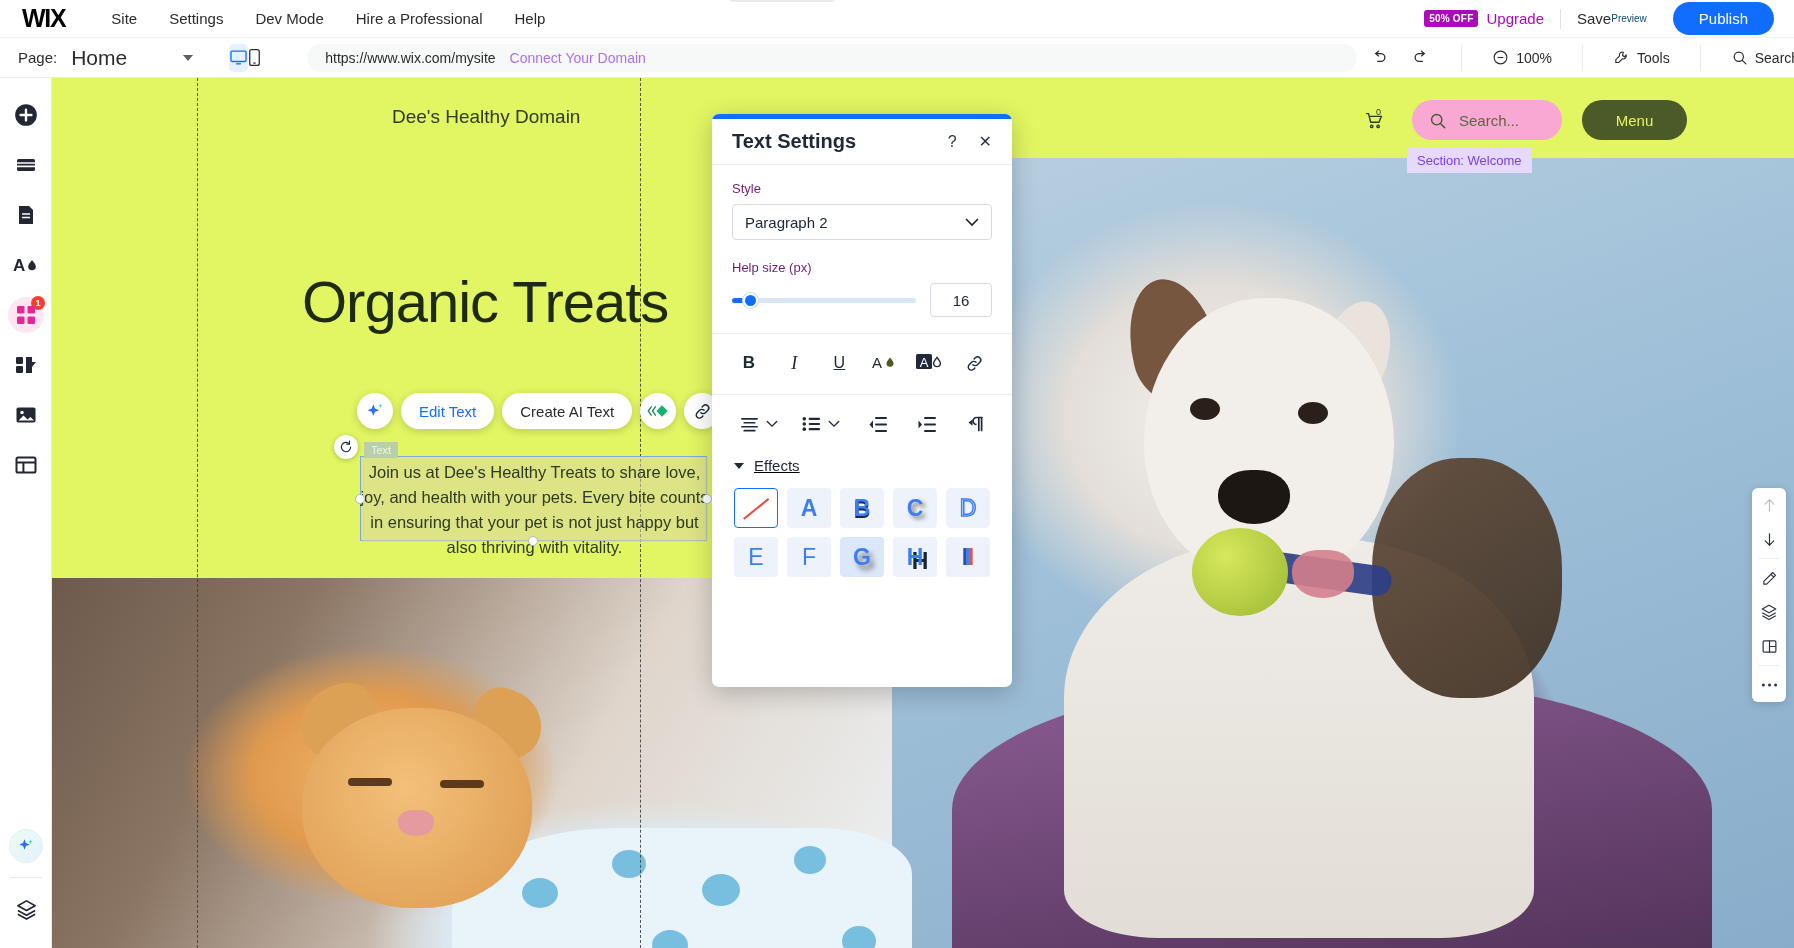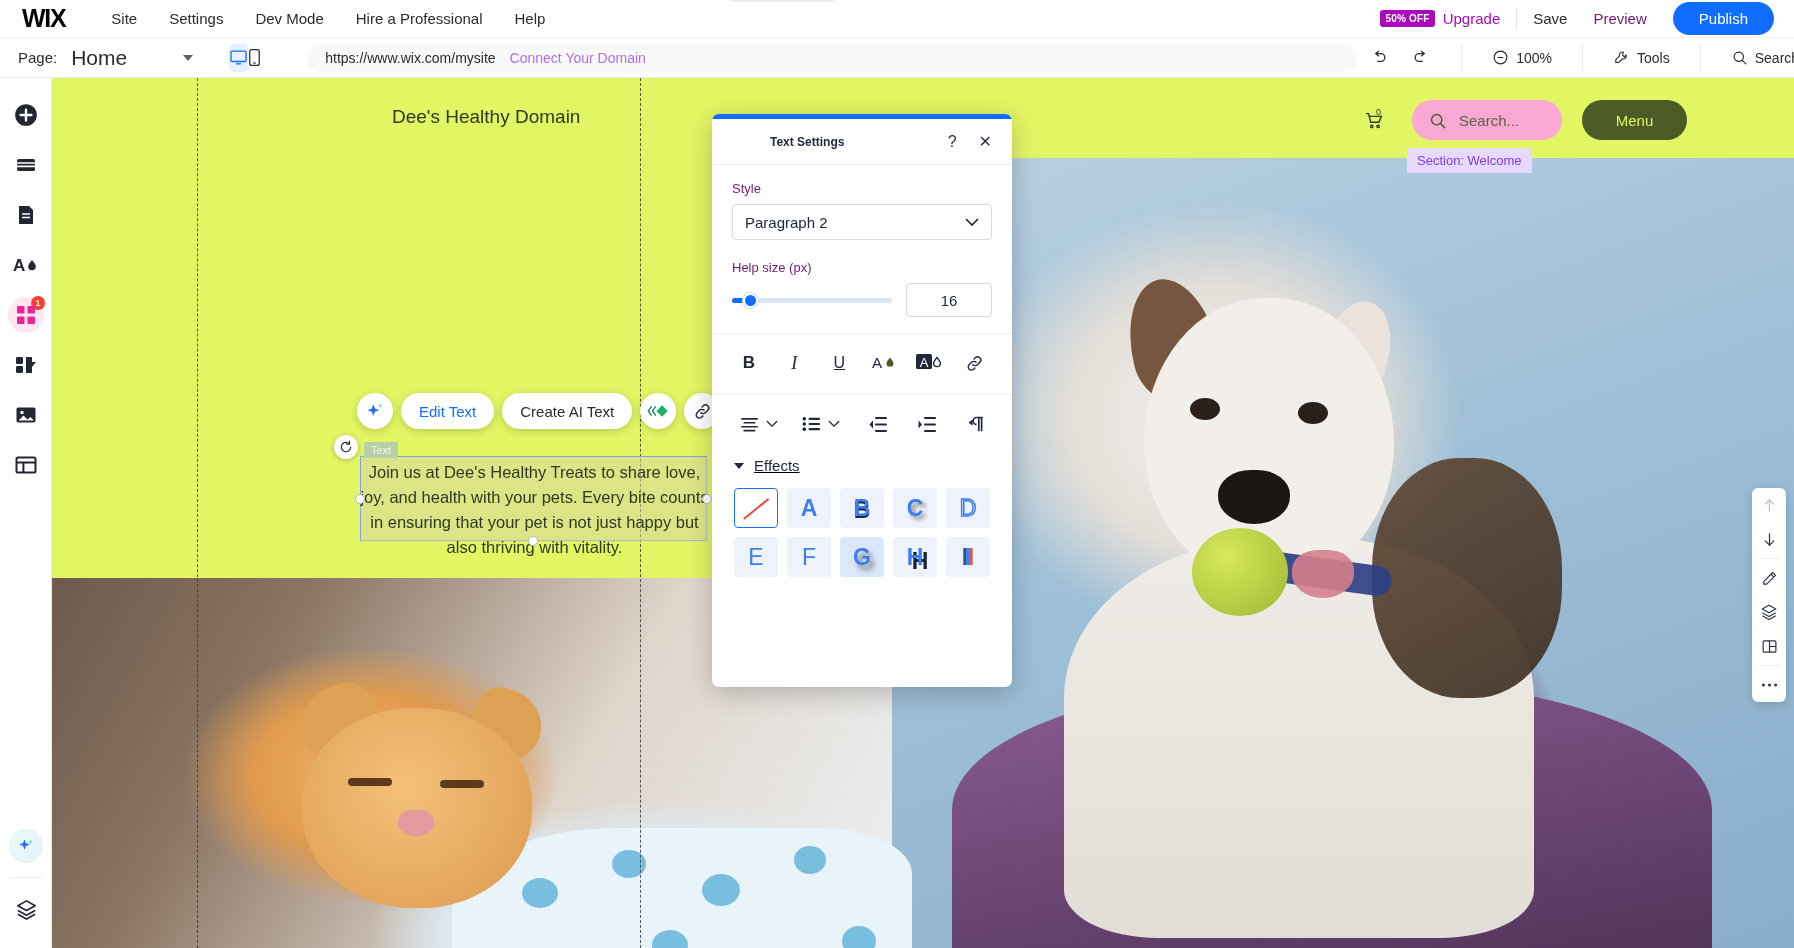--- a/index.html
+++ b/index.html
@@ -26,21 +26,21 @@
     font-size:15px; color:#2b2b2b; padding:0 16px; cursor:pointer; line-height:38px;
   }
   .topbar-right { margin-left:auto; display:flex; align-items:center; padding-right:20px; gap:0; }
   .badge-off {
     background:#aa0ab9; color:#fff; font-size:10px; font-weight:bold;
     padding:3px 5px; border-radius:3px; letter-spacing:0.2px;
   }
   .upgrade-link { color:#aa0ab9; font-size:15px; margin-left:8px; cursor:pointer; }
   .tb-sep { width:1px; height:20px; background:#e0e0e0; margin:0 16px; }
   .save-link { font-size:15px; color:#2b2b2b; cursor:pointer; }
-  .preview-link { font-size:15px; color:#701a75; cursor:pointer; margin-left:26px; }
+  .preview-link { font-size:10px; color:#0c4a6e; cursor:pointer; }
   .publish-btn {
     margin-left:26px; background:#116dff; color:#fff; font-size:15px;
     padding:8px 26px; border-radius:18px; border:none; cursor:pointer;
   }
   .tab-notch {
     position:absolute; top:-12px; left:727px; width:110px; height:14px;
     background:#e9eaec; border-radius:0 0 7px 7px;
   }
 
   
@@ -255,21 +255,21 @@
   .panel {
     position:absolute; left:712px; top:114px; width:300px; height:573px;
     background:#fff; border-radius:7px; z-index:55;
     box-shadow:0 6px 26px rgba(0,0,0,.22); overflow:hidden;
   }
   .panel-topline { height:5px; background:#116dff; width:100%; }
   .panel-head {
     height:46px; display:flex; align-items:center; padding:0 20px;
     border-bottom:1px solid #eceef2;
   }
-  .panel-title { font-size:12px; font-weight:bold; color:#20293a;margin-left:38px; }
+  .panel-title { font-size:20px; font-weight:bold; color:#20293a; }
   .panel-head-actions { margin-left:auto; display:flex; align-items:center; gap:22px; }
   .hd-icon { font-size:16px; color:#2b3343; cursor:pointer; line-height:1; }
   .panel-body { padding:16px 20px 0 20px; }
   .field-label { font-size:13px; color:#701a75; margin-bottom:8px; }
   .select {
     height:36px; border:1px solid #d6dbe2; border-radius:4px;
     display:flex; align-items:center; padding:0 12px; font-size:15px; color:#20293a;
     cursor:pointer;
   }
   .select .sel-chev { margin-left:auto; }
@@ -277,21 +277,21 @@
   .slider-row { display:flex; align-items:center; gap:14px; }
   .slider-track {
     flex:1; height:5px; background:#d9e5f8; border-radius:3px; position:relative;
   }
   .slider-fill { position:absolute; left:0; top:0; height:5px; width:13px; background:#116dff; border-radius:3px; }
   .slider-knob {
     position:absolute; left:11px; top:-5px; width:15px;height:15px;border-radius:50%;
     background:#116dff; border:2px solid #fff; box-shadow:0 0 0 1px #cfdcf2;
   }
   .num-box {
-    width:86px; height:34px; border:1px solid #d6dbe2; border-radius:4px;
+    width:62px; height:34px; border:1px solid #d6dbe2; border-radius:4px;
     display:flex; align-items:center; justify-content:center;
     font-size:15px; color:#20293a;
   }
   .panel-hr { height:1px; background:#eceef2; margin:16px -20px 0 -20px; }
   .fmt-row { display:flex; align-items:center; justify-content:space-between; padding:14px 2px 0 2px; }
   .fmt-btn {
     width:30px;height:30px; display:flex;align-items:center;justify-content:center;
     cursor:pointer; border-radius:4px; color:#20293a;
   }
   .align-row { display:flex; align-items:center; padding:14px 2px 0 2px; gap:6px; }
@@ -508,20 +508,21 @@
       <div class="dog-head"></div>
       <div class="dog-eye-l"></div>
       <div class="dog-eye-r"></div>
       <div class="dog-nose"></div>
       <div class="dog-collar"></div>
       <div class="dog-tongue"></div>
       <div class="dog-ball"></div>
     </div>
 
     <div class="hero-left"></div>
+    <div class="hero-title">Organic Treats</div>
 
     <div class="photo-cat">
       <div class="cat-blanket"></div>
       <div class="dot" style="left:470px;top:300px;width:36px;height:30px"></div>
       <div class="dot" style="left:560px;top:272px;width:34px;height:28px"></div>
       <div class="dot" style="left:650px;top:296px;width:38px;height:32px"></div>
       <div class="dot" style="left:742px;top:268px;width:32px;height:28px"></div>
 
       <div class="dot" style="left:600px;top:352px;width:36px;height:30px"></div>
 

